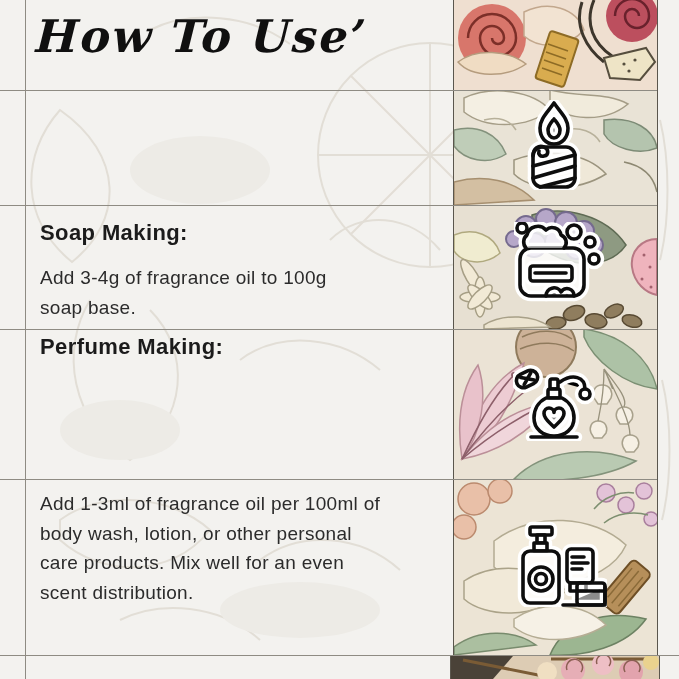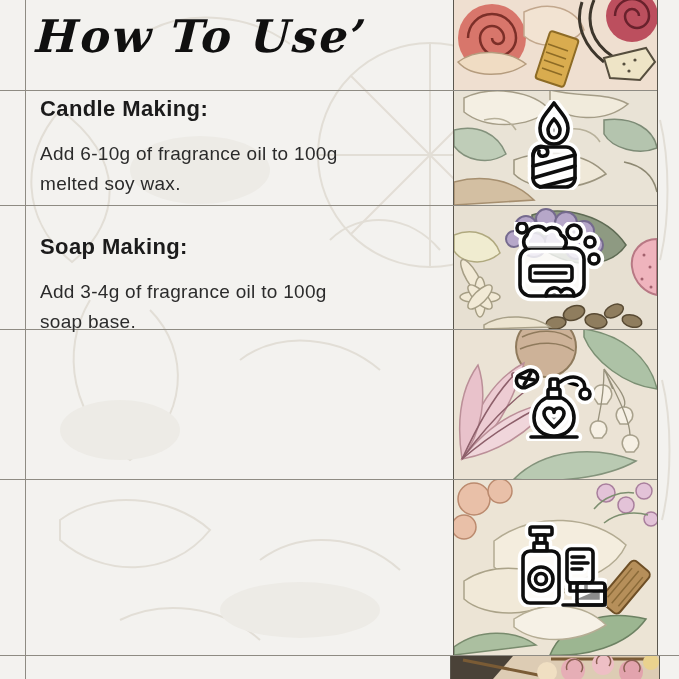--- a/index.html
+++ b/index.html
@@ -24,21 +24,21 @@
   .hr-5{top:655px;width:679px;}
   .title{
     position:absolute;left:36px;top:10px;z-index:3;margin:0;
     font-family:"DejaVu Serif", serif;font-style:italic;font-weight:600;
     font-size:45px;letter-spacing:2px;color:#101010;transform:skewX(-3deg);
   }
   .sec{position:absolute;left:40px;width:402px;z-index:3;color:#222;}
   .sec h2{margin:0 0 17px 0;font-size:22px;font-weight:700;letter-spacing:.4px;color:#1b1b1b;}
   .sec p{margin:0;font-size:19px;line-height:29.5px;letter-spacing:.3px;color:#2b2b2b;white-space:pre-line;}
   .sec-1{top:96px;}
-  .sec-2{top:234px;}
+  .sec-2{top:220px;}
   .sec-3{top:334px;}
   .sec-4{top:489px;}
   .icon{position:absolute;z-index:4;}
   .icon-candle{left:524px;top:100px;}
   .icon-soap{left:514px;top:222px;}
   .icon-perfume{left:513px;top:357px;}
   .icon-lotion{left:517px;top:521px;}
   .duoline .art{stroke:#0d0d0d;stroke-width:3.6;fill:none;stroke-linecap:round;stroke-linejoin:round;}
   .duoline .halo{stroke:#ffffff;stroke-width:10.5;stroke-linecap:round;stroke-linejoin:round;}
 </style>
@@ -217,33 +217,33 @@
 
   <div class="vrule"></div>
   <div class="hrule hr-1"></div>
   <div class="hrule hr-2"></div>
   <div class="hrule hr-3"></div>
   <div class="hrule hr-4"></div>
   <div class="hrule hr-5"></div>
 
   <h1 class="title">How To Use’</h1>
 
-  <section class="sec sec-1">
-    <h2>Candle Making:</h2>
-    <p>Add 6-10g of fragrance oil to 100g
-melted soy wax.</p>
-  </section>
   <section class="sec sec-2">
     <h2>Soap Making:</h2>
     <p>Add 3-4g of fragrance oil to 100g
 soap base.</p>
   </section>
   <section class="sec sec-3">
+    <h2>Perfume Making:</h2>
   </section>
   <section class="sec sec-4">
+    <p>Add 1-3ml of fragrance oil per 100ml of
+body wash, lotion, or other personal
+care products. Mix well for an even
+scent distribution.</p>
   </section>
 
   <svg class="icon icon-candle duoline" width="60" height="90" viewBox="0 0 60 90">
     <g class="halo">
       <path d="M30,3 C37,13 44,19 44,28 C44,38 38,44 30,44 C22,44 16,38 16,28 C16,19 23,13 30,3 Z" fill="rgba(255,255,255,0.55)"></path>
       <path d="M30,19 C34,24 36,26 36,30 C36,35 33,38 30,38 C27,38 24,35 24,30 C24,26 26,24 30,19 Z"></path>
       <rect x="9" y="47" width="42" height="40" rx="9" fill="rgba(255,255,255,0.55)"></rect>
       <path d="M9,56 C9,48 15,45 20,47 C25,49 25,55 20,56 C16,57 14,54 15,51"></path>
       <path d="M9,66 L51,55 M9,78 L51,66 M16,87 L51,78"></path>
     </g>

